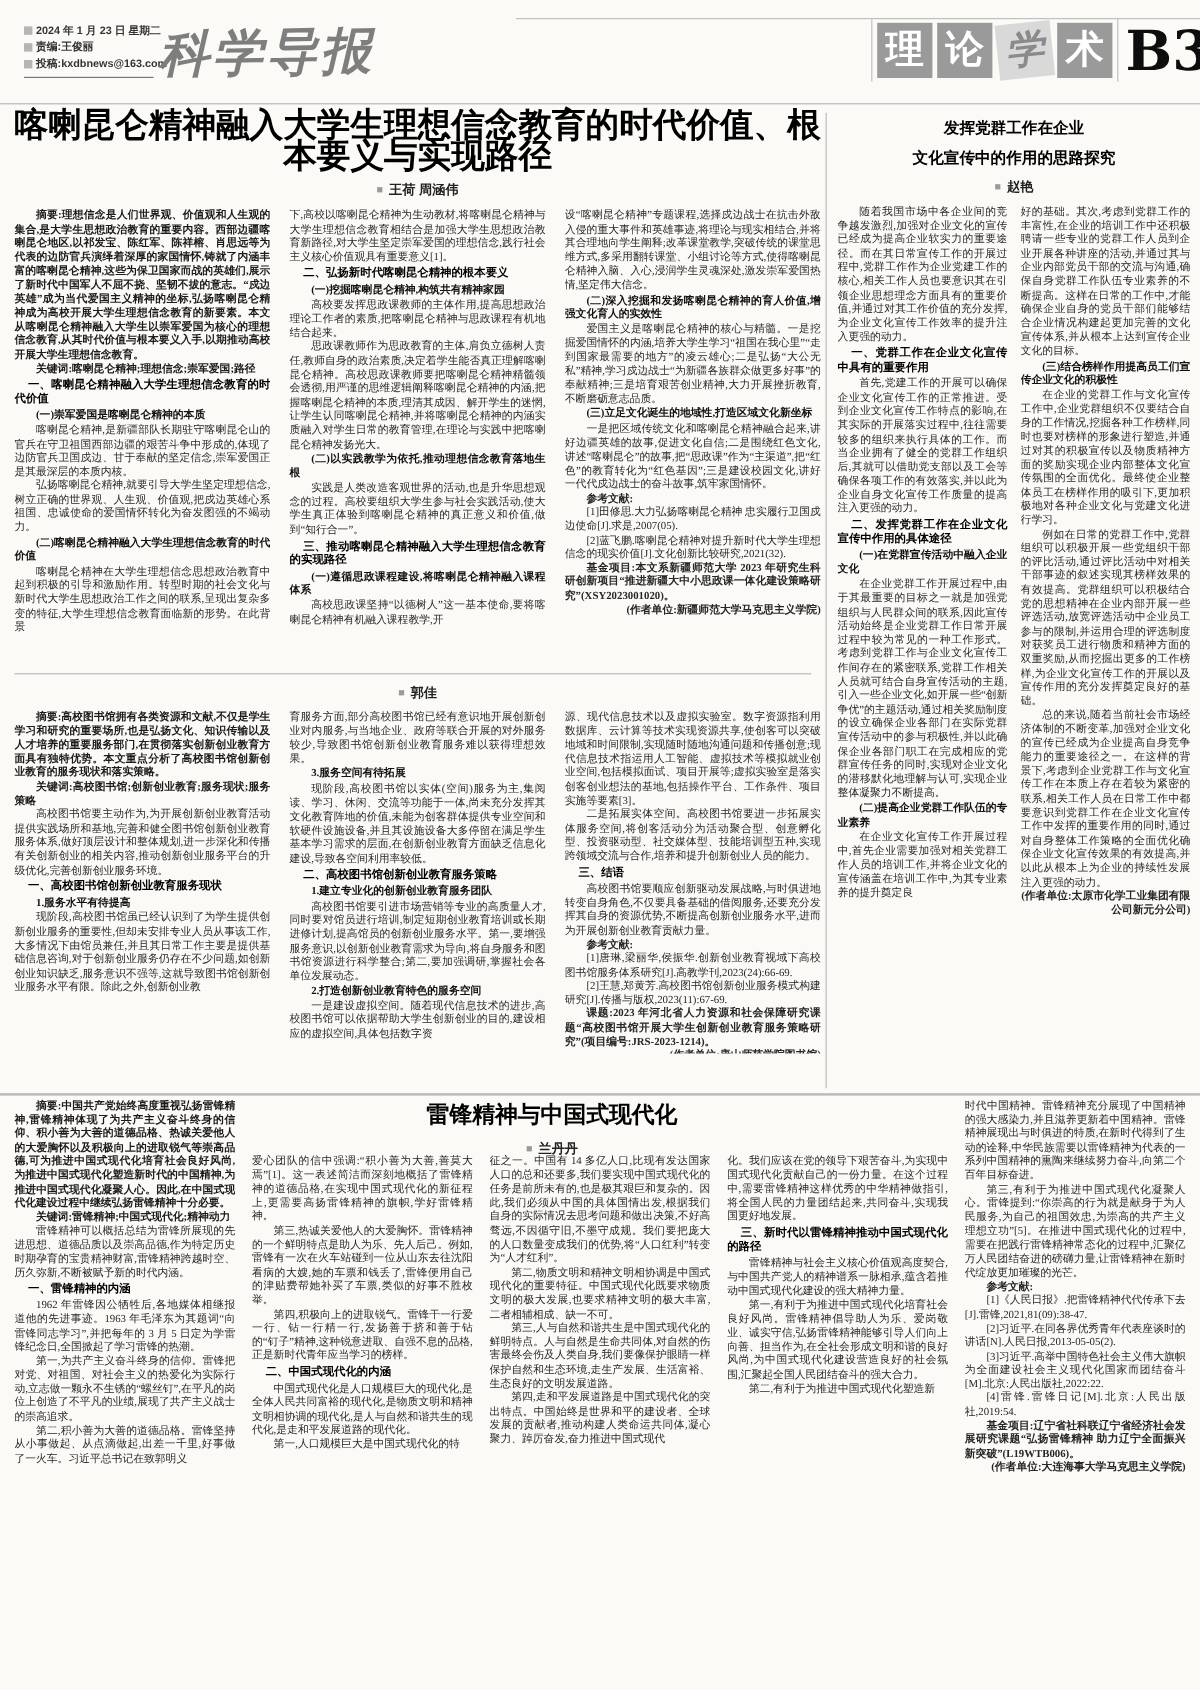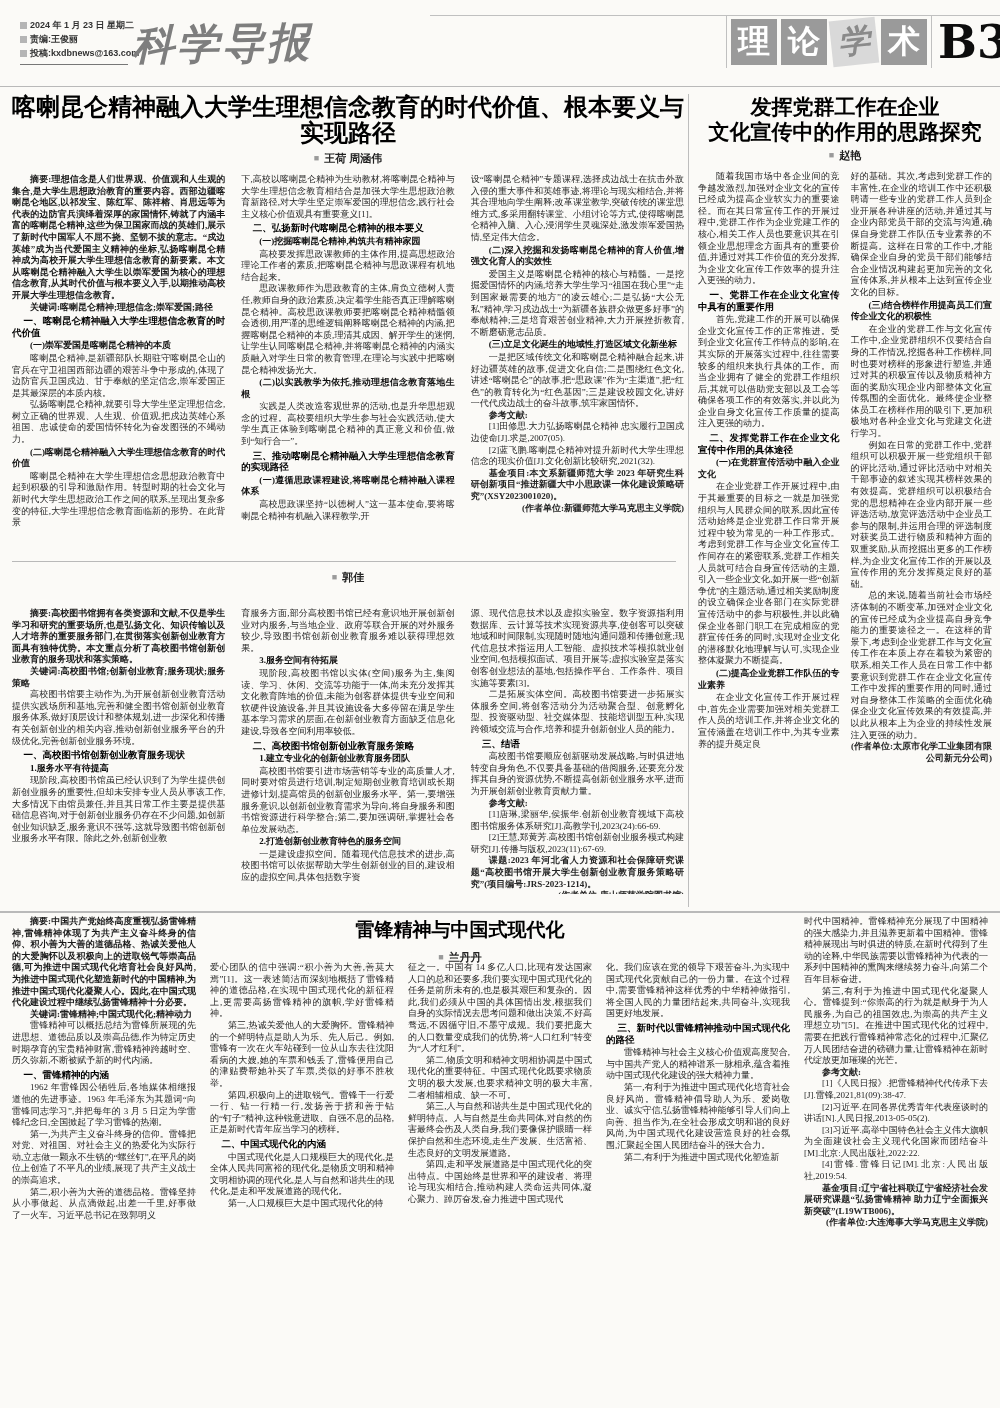--- a/index.html
+++ b/index.html
@@ -33,31 +33,31 @@
   .seg.p,.seg.abs,.seg.kw{text-indent:2em;}
   .seg.h{font-family:"Liberation Sans","DejaVu Sans",sans-serif;font-weight:bold;font-size:9.5px;
          text-indent:1.2em;margin:2px 0;color:#000;}
   .seg.s,.seg.n{font-weight:bold;text-indent:2em;margin:1px 0;color:#111;}
   .seg.abs,.seg.kw{font-weight:bold;color:#1a1a1a;}
   .seg.refh,.seg.fund{font-weight:bold;text-indent:2em;}
   .seg.ref{text-indent:2em;}
   .seg.unit{font-weight:bold;text-align:right;}
   
   .a0{left:12px;top:94px;width:672px;}
-  .a0 .atitle{font-size:24px;line-height:26px;}
+  .a0 .atitle{font-size:28px;line-height:26px;font-family:Liberation Mono, monospace;}
   .a0 .byline{margin-top:5px;}
   .a0 .cols{margin-top:8px;height:404px;gap:16px;}
   .a1{left:698px;top:94px;width:294px;}
-  .a1 .atitle{font-size:21px;line-height:25px;}
+  .a1 .atitle{font-size:13px;line-height:25px;}
   .a1 .byline{margin-top:4px;}
   .a1 .cols{margin-top:8px;height:726px;gap:11px;}
   .a2{left:12px;top:566px;width:672px;}
   .a2 .atitle{font-size:22px;line-height:28px;}
   .a2 .byline{margin-top:4px;}
-  .a2 .cols{margin-top:23px;height:286px;gap:16px;}
+  .a2 .cols{margin-top:7px;height:286px;gap:16px;}
   .a3{left:12px;top:916px;width:976px;height:482px;}
   .a3 .atitle{position:absolute;left:330px;top:2px;width:236px;font-size:19px;line-height:24px;}
   .a3 .byline{position:absolute;left:330px;top:34px;width:236px;}
   .a3 .cols{position:absolute;left:0;top:0;width:976px;height:480px;gap:14px;}
   .vdiv{position:absolute;left:688px;top:94px;width:1px;height:813px;background:#bdbdbd;}
 </style>
 </head>
 <body>
 
 <div class="page">
@@ -222,21 +222,21 @@
           <div class="seg p">第三,热诚关爱他人的大爱胸怀。雷锋精神的一个鲜明特点是助人为乐、先人后己。例如,雷锋有一次在火车站碰到一位从山东去往沈阳看病的大嫂,她的车票和钱丢了,雷锋便用自己的津贴费帮她补买了车票,类似的好事不胜枚举。</div>
           <div class="seg p">第四,积极向上的进取锐气。雷锋干一行爱一行、钻一行精一行,发扬善于挤和善于钻的“钉子”精神,这种锐意进取、自强不息的品格,正是新时代青年应当学习的榜样。</div>
           <div class="seg h">二、中国式现代化的内涵</div>
           <div class="seg p">中国式现代化是人口规模巨大的现代化,是全体人民共同富裕的现代化,是物质文明和精神文明相协调的现代化,是人与自然和谐共生的现代化,是走和平发展道路的现代化。</div>
           <div class="seg p">第一,人口规模巨大是中国式现代化的特</div>
         </div>
         <div class="col" style="padding-top: 46px;">
           <div class="seg c">征之一。中国有 14 多亿人口,比现有发达国家人口的总和还要多,我们要实现中国式现代化的任务是前所未有的,也是极其艰巨和复杂的。因此,我们必须从中国的具体国情出发,根据我们自身的实际情况去思考问题和做出决策,不好高骛远,不因循守旧,不墨守成规。我们要把庞大的人口数量变成我们的优势,将“人口红利”转变为“人才红利”。</div>
           <div class="seg p">第二,物质文明和精神文明相协调是中国式现代化的重要特征。中国式现代化既要求物质文明的极大发展,也要求精神文明的极大丰富,二者相辅相成、缺一不可。</div>
           <div class="seg p">第三,人与自然和谐共生是中国式现代化的鲜明特点。人与自然是生命共同体,对自然的伤害最终会伤及人类自身,我们要像保护眼睛一样保护自然和生态环境,走生产发展、生活富裕、生态良好的文明发展道路。</div>
-          <div class="seg p">第四,走和平发展道路是中国式现代化的突出特点。中国始终是世界和平的建设者、将理论与现实相结合,推动构建人类命运共同体,凝心聚力、踔厉奋发,奋力推进中国式现代</div>
+          <div class="seg p">第四,走和平发展道路是中国式现代化的突出特点。中国始终是世界和平的建设者、全球发展的贡献者,推动构建人类命运共同体,凝心聚力、踔厉奋发,奋力推进中国式现代</div>
         </div>
         <div class="col" style="padding-top: 46px;">
           <div class="seg c">化。我们应该在党的领导下艰苦奋斗,为实现中国式现代化贡献自己的一份力量。在这个过程中,需要雷锋精神这样优秀的中华精神做指引,将全国人民的力量团结起来,共同奋斗,实现我国更好地发展。</div>
           <div class="seg h">三、新时代以雷锋精神推动中国式现代化的路径</div>
           <div class="seg p">雷锋精神与社会主义核心价值观高度契合,与中国共产党人的精神谱系一脉相承,蕴含着推动中国式现代化建设的强大精神力量。</div>
           <div class="seg p">第一,有利于为推进中国式现代化培育社会良好风尚。雷锋精神倡导助人为乐、爱岗敬业、诚实守信,弘扬雷锋精神能够引导人们向上向善、担当作为,在全社会形成文明和谐的良好风尚,为中国式现代化建设营造良好的社会氛围,汇聚起全国人民团结奋斗的强大合力。</div>
           <div class="seg p">第二,有利于为推进中国式现代化塑造新</div>
         </div>
         <div class="col" style="padding-top: 0px;">
           <div class="seg c">时代中国精神。雷锋精神充分展现了中国精神的强大感染力,并且滋养更新着中国精神。雷锋精神展现出与时俱进的特质,在新时代得到了生动的诠释,中华民族需要以雷锋精神为代表的一系列中国精神的熏陶来继续努力奋斗,向第二个百年目标奋进。</div>

